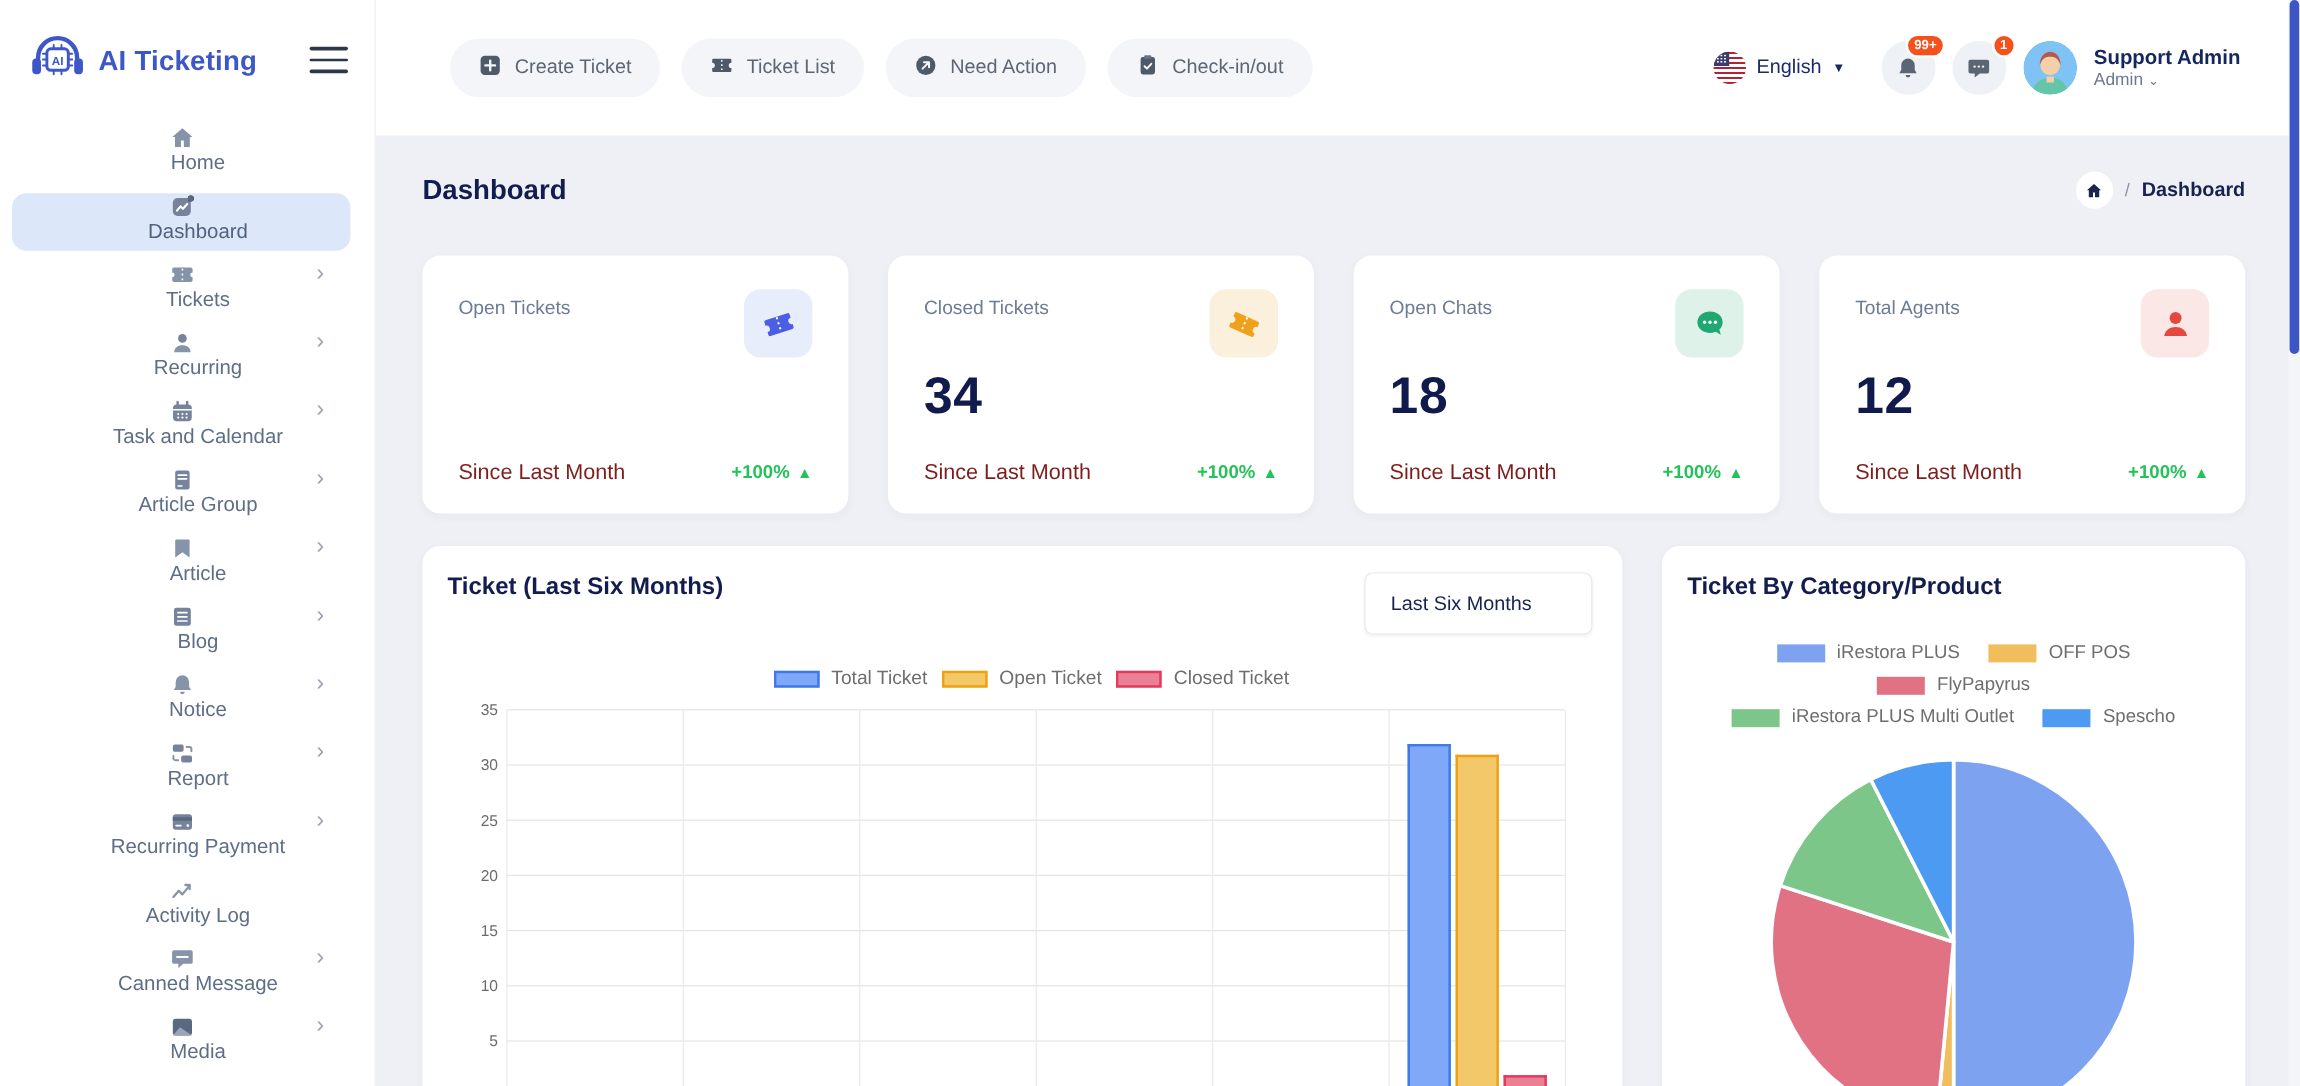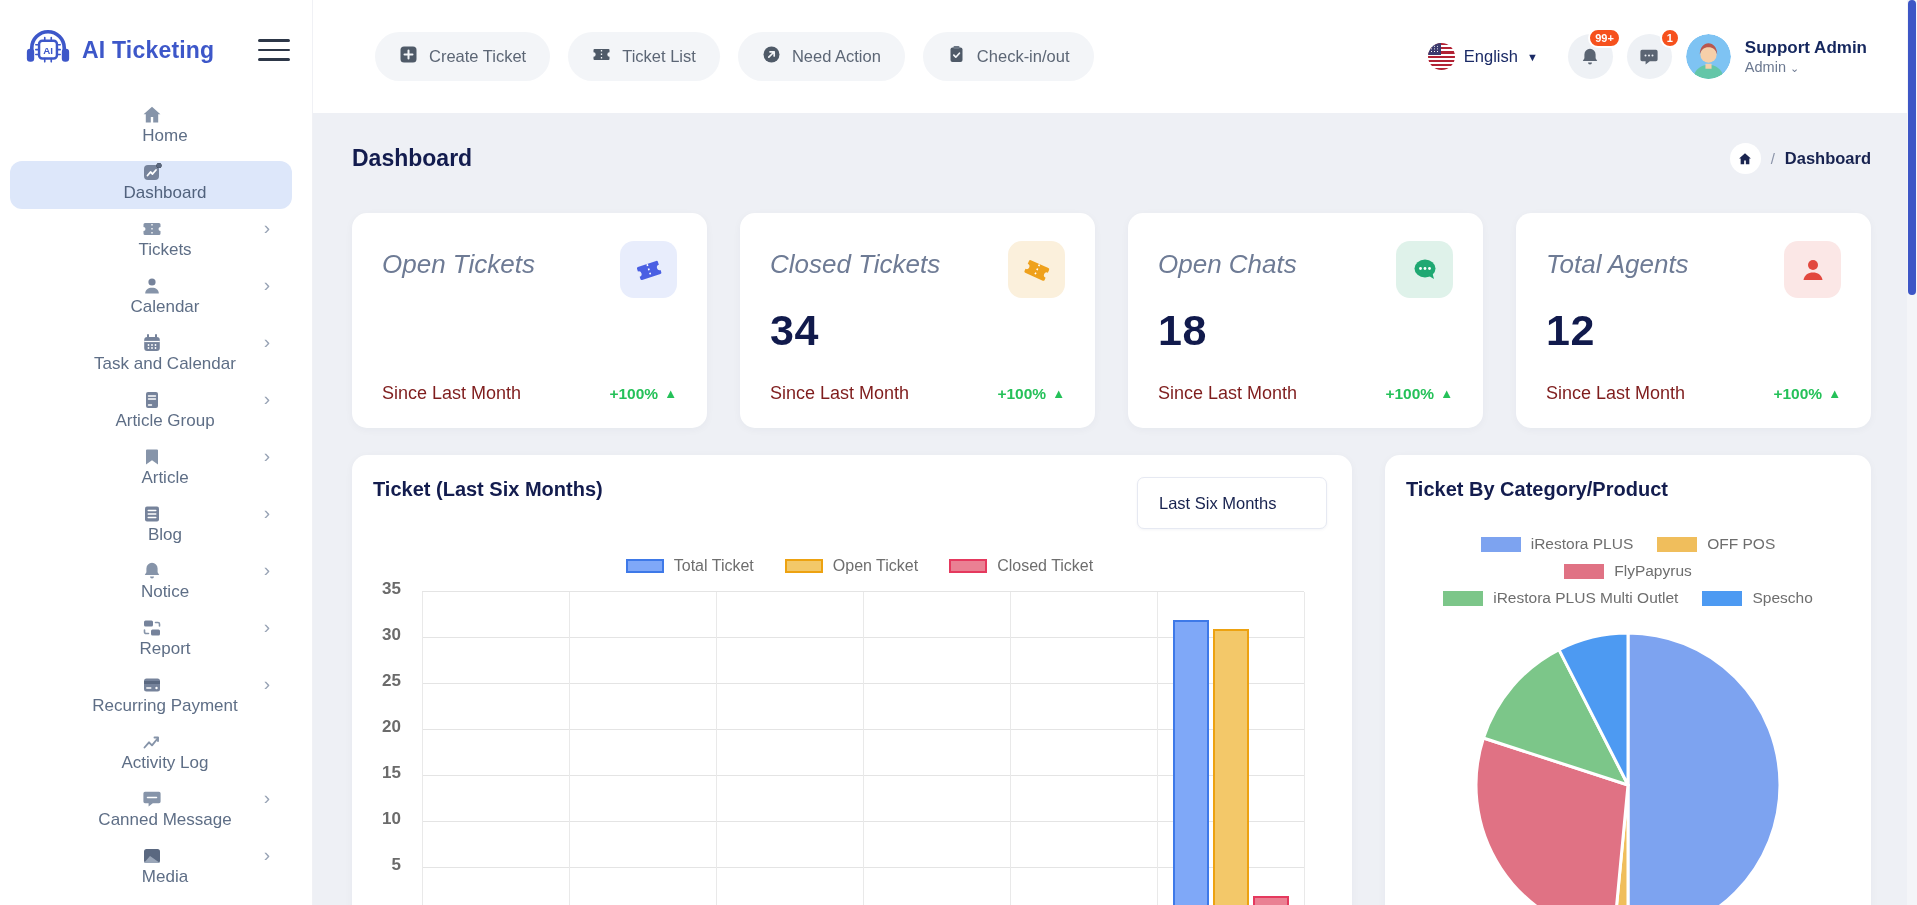--- a/index.html
+++ b/index.html
@@ -46,44 +46,44 @@
   .page-title { font-size:23px; font-weight:800; color:#131C4E; }
   .crumbs { margin-left:auto; display:flex; align-items:center; gap:10px; }
   .crumb-home { width:31px; height:31px; border-radius:50%; background:#fff; display:flex; align-items:center; justify-content:center; cursor:pointer; }
   .crumb-sep { color:#8A93A8; font-size:15px; }
   .crumb-cur { font-size:16.5px; font-weight:600; color:#17224F; }
 
   
   .stats { position:absolute; left:39px; top:100px; display:grid; grid-template-columns:repeat(4,355px); gap:33px; }
   .stat-card { width:355px; height:215px; background:#fff; border-radius:15px; padding:28px 30px 24px 30px; display:flex; flex-direction:column; box-shadow:0 2px 8px rgba(25,39,89,.04); }
   .stat-top { display:flex; align-items:flex-start; }
-  .stat-title { font-size:26px; color:#6E7B95; font-weight:500; padding-top:8px;font-style:italic; }
+  .stat-title { font-size:16px; color:#6E7B95; font-weight:500; padding-top:8px; }
   .stat-tile { margin-left:auto; width:57px; height:57px; border-radius:14px; display:flex; align-items:center; justify-content:center; }
   .stat-tile svg { width:28px; height:28px; }
   .stat-value { font-size:43px; font-weight:800; color:#111A4C; margin-top:8px; letter-spacing:.5px; }
   .stat-foot { margin-top:auto; display:flex; align-items:center; }
   .stat-since { font-size:18px; color:#7f1d1d; font-weight:400; }
   .stat-delta { margin-left:auto; font-size:15.5px; font-weight:700; color:#25C159; display:flex; align-items:center; gap:6px; }
   .tri { font-size:13px; }
 
   
   .card { position:absolute; background:#fff; border-radius:15px; box-shadow:0 2px 8px rgba(25,39,89,.04); }
   .card-bar { left:39px; top:342px; width:1000px; height:610px; }
   .card-pie { left:1072px; top:342px; width:486px; height:610px; }
   .card-title { position:absolute; left:21px; top:23px; font-size:20px; font-weight:800; color:#131C4E; }
   .filter-box { position:absolute; right:25px; top:22px; width:190px; height:52px; background:#fff; border:1px solid #E6E9F2; border-radius:7px; display:flex; align-items:center; padding-left:21px; font-size:16.5px; color:#17224F; font-weight:500; box-shadow:0 1px 3px rgba(25,39,89,.05); cursor:pointer; }
 
-  .glegend { position:absolute; left:0; right:0; top:102px; display:flex; justify-content:center; gap:31px;padding-left:15px; }
+  .glegend { position:absolute; left:0; right:0; top:102px; display:flex; justify-content:center; gap:12px;padding-left:15px; }
   .gl-item { display:flex; align-items:center; gap:10px; font-size:16px; color:#6E6E6E; }
   .gl-swatch { width:38px; height:14px; border:2px solid transparent; display:inline-block; }
 
   #bar-plot { position:absolute; left:70px; top:137px; width:882px; height:322px; }
   .hgrid { position:absolute; left:0; width:100%; height:1px; background:#E4E4E4; }
   .vgrid { position:absolute; top:0; height:100%; width:1px; background:#E9E9E9; }
-  .ytick { position:absolute; width:34px; right:100%; margin-right:21px; text-align:right; font-size:17px; color:#6B6B6B;font-weight:bold; }
+  .ytick { position:absolute; width:34px; right:100%; margin-right:7px; text-align:right; font-size:13px; color:#6B6B6B; }
   .bar { position:absolute; bottom:0; border-style:solid; border-width:2px; border-bottom:none; }
 
   .plegend { position:absolute; left:0; right:0; top:80px; display:flex; flex-direction:column; align-items:center; gap:9px; }
   .plegend-row { display:flex; align-items:center; gap:24px; }
   .pl-item { display:flex; align-items:center; gap:10px; font-size:15.5px; color:#6E6E6E; }
   .pl-swatch { width:40px; height:15px; display:inline-block; }
   #pie-holder { position:absolute; left:83px; top:170px; width:320px; height:320px; }
 
   
   .scrollbar { position:absolute; right:0; top:0; width:10px; height:905px; background:#F4F5F8; z-index:9; }
@@ -146,21 +146,21 @@
         <span class="nav-label">Tickets</span>
         <span class="nav-chev">›</span>
       </div>
       <div class="nav-item">
         <span class="nav-ic">
             <svg viewBox="0 0 20 20" fill="#8694A9">
               <circle cx="10" cy="6" r="3.6" fill="#76839B"></circle>
               <path d="M3.2 17.5c0-3.8 3-5.8 6.8-5.8s6.8 2 6.8 5.8z"></path>
             </svg>
           </span>
-        <span class="nav-label">Calendar</span>
+        <span class="nav-label">Recurring</span>
         <span class="nav-chev">›</span>
       </div>
       <div class="nav-item">
         <span class="nav-ic">
             <svg viewBox="0 0 20 20" fill="#76839B">
               <rect x="2.2" y="4" width="15.6" height="14" rx="3"></rect>
               <path d="M6 2v4M14 2v4" stroke="#76839B" stroke-width="2" stroke-linecap="round"></path>
               <path d="M2.2 8.5h15.6" stroke="#fff" stroke-width="1.2"></path>
               <g fill="#fff">
                 <circle cx="6.5" cy="12" r=".9"></circle>

